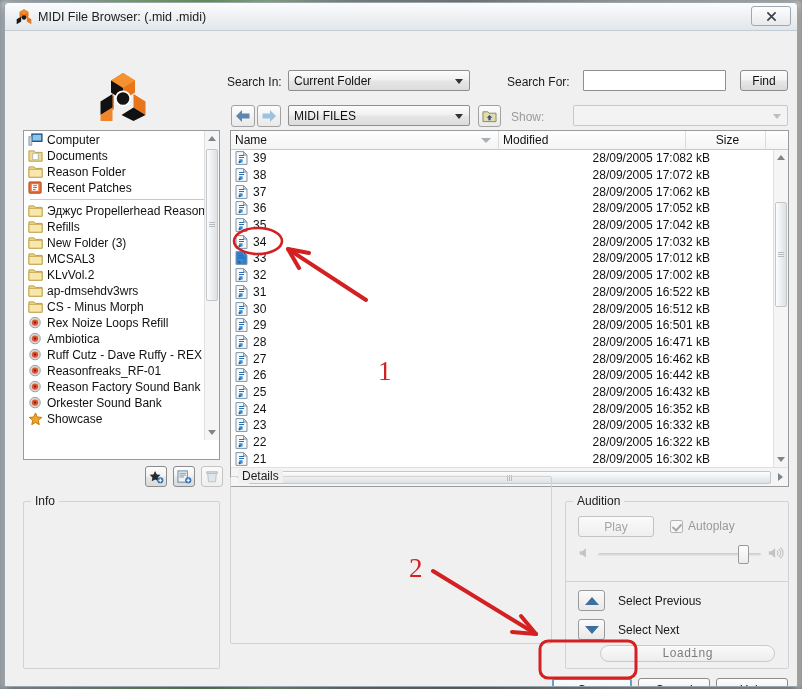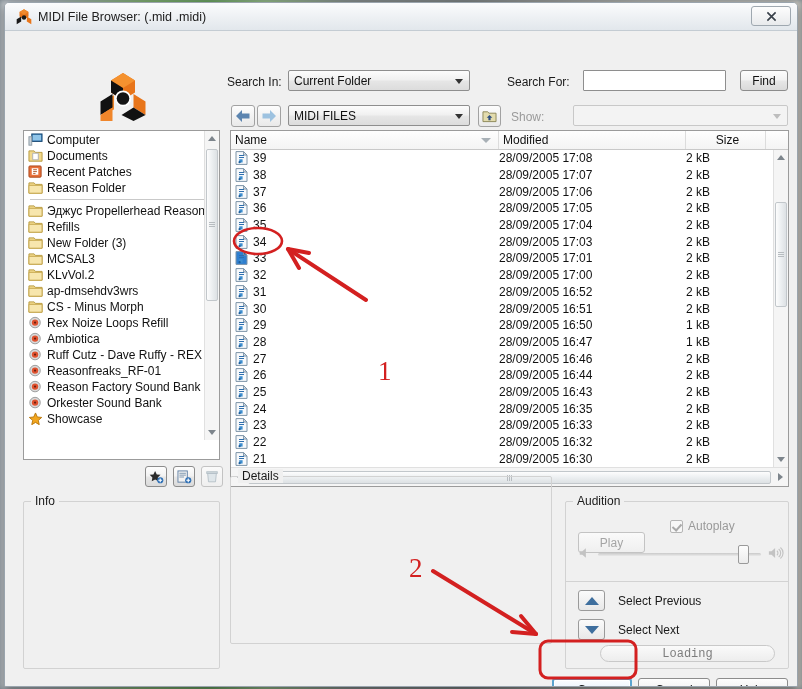--- a/index.html
+++ b/index.html
@@ -216,21 +216,21 @@
     border-top: 5px solid #a8b0b6;
   }
   #fl-rows {
     position: relative; height: 317px; overflow: hidden;
   }
   .frow {
     display: flex; align-items: center; height: 16.7px;
     font-size: 12px; color: #111; cursor: pointer;
   }
   .frow .c-name { width: 268px; display: flex; align-items: center; padding-left: 4px; }
-  .frow .c-mod  { width: 187px; text-align: left; }
+  .frow .c-mod  { width: 187px; text-align: right; }
   .frow .c-size { width: 80px; text-align: left; padding-right: 22px; }
   .midi-ico { width: 13px; height: 14px; margin-right: 5px; flex: none; }
   .frow.selected .midi-ico .pg { fill: #2f7fd0; }
   .frow.selected .midi-ico .fold { fill: #1b5e9e; }
 
   #hscroll {
     position: absolute; left: 0; bottom: 0;
     width: 100%; height: 19px;
     background: #f5f5f5; border-top: 1px solid #e0e0e0;
     display: flex; align-items: center;
@@ -405,32 +405,32 @@
             </div>
             <div class="side-item">
               <span class="sicon"><svg viewBox="0 0 16 14">
                   <path d="M1 2 h5.5 l1.3 1.6 H15 v9.4 H1 Z" fill="#f2d98b" stroke="#b89a3f"></path>
                   <path d="M5 4.5 h6 v7 H5 Z" fill="#fff" stroke="#b0b0b0"></path>
                 </svg></span>
               <span>Documents</span>
             </div>
             <div class="side-item">
               <span class="sicon"><svg viewBox="0 0 16 14">
+                  <path d="M1 2 h5.5 l1.3 1.6 H15 v9.4 H1 Z" fill="#f2d98b" stroke="#b89a3f"></path>
+                  <path d="M1 4.6 h14 v8.4 H1 Z" fill="#f7e6ad" stroke="#c4a54c"></path>
+                </svg></span>
+              <span>Reason Folder</span>
+            </div>
+            <div class="side-item">
+              <span class="sicon"><svg viewBox="0 0 16 14">
                   <rect x="1" y="1" width="13" height="12" rx="1" fill="#e8703a" stroke="#a8441a"></rect>
                   <path d="M4 3.5 h7 v7 H4 Z" fill="#fff"></path>
                   <path d="M5.5 5 h4 M5.5 7 h4 M5.5 9 h2.5" stroke="#b05a2e"></path>
                 </svg></span>
               <span>Recent Patches</span>
-            </div>
-            <div class="side-item">
-              <span class="sicon"><svg viewBox="0 0 16 14">
-                  <path d="M1 2 h5.5 l1.3 1.6 H15 v9.4 H1 Z" fill="#f2d98b" stroke="#b89a3f"></path>
-                  <path d="M1 4.6 h14 v8.4 H1 Z" fill="#f7e6ad" stroke="#c4a54c"></path>
-                </svg></span>
-              <span>Reason Folder</span>
             </div>
             <div class="side-sep"></div>
             <div class="side-item">
               <span class="sicon"><svg viewBox="0 0 16 14">
                   <path d="M1 2 h5.5 l1.3 1.6 H15 v9.4 H1 Z" fill="#f2d98b" stroke="#b89a3f"></path>
                   <path d="M1 4.6 h14 v8.4 H1 Z" fill="#f7e6ad" stroke="#c4a54c"></path>
                 </svg></span>
               <span>Эджус  Propellerhead Reason ...</span>
             </div>
             <div class="side-item">
@@ -875,21 +875,21 @@
 
     <div class="groupbox" style="left:225px;top:445px;width:322px;height:168px">
       <span class="gtitle">Details</span>
       <div style="padding:8px;font-size:12px;color:#111"></div>
     </div>
 
     <div class="groupbox" style="left:560px;top:470px;width:224px;height:168px">
       <span class="gtitle">Audition</span>
       <div id="audition-inner-sep"></div>
 
-      <div class="btn disabled" style="left:12px;top:30px;width:67px;height:21px">Play</div>
+      <div class="btn disabled" style="left:12px;top:14px;width:76px;height:21px">Play</div>
 
       <div style="position:absolute;left:104px;top:17px;display:flex;align-items:center;gap:5px">
         <span class="chk"></span>
         <span class="lbl dim">Autoplay</span>
       </div>
 
       <svg style="position:absolute;left:12px;top:44px;width:14px;height:14px" viewBox="0 0 16 16">
         <path d="M2 6 L5 6 L9 2.5 L9 13.5 L5 10 L2 10 Z" fill="#c3c3c3"></path>
       </svg>
       <div id="vol-track" style="left:32px;top:51px;width:163px"></div>

